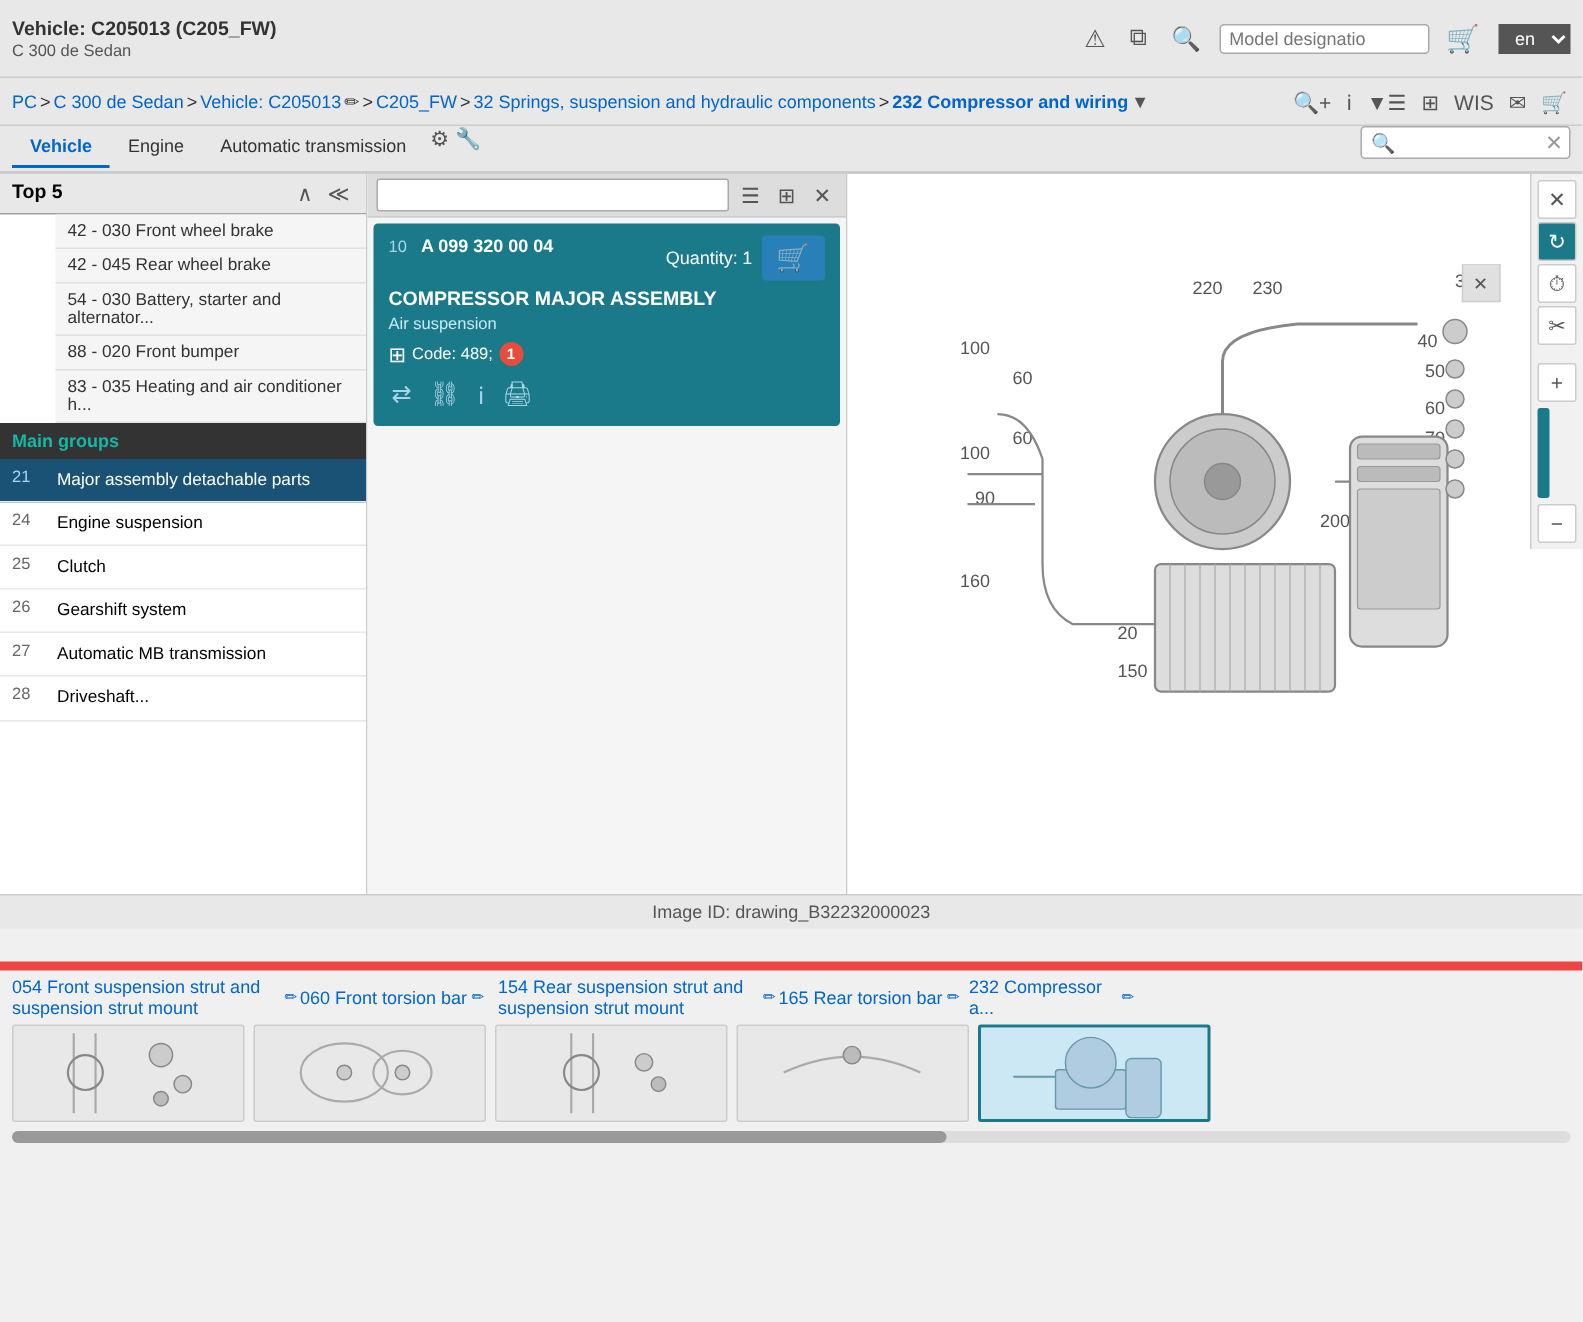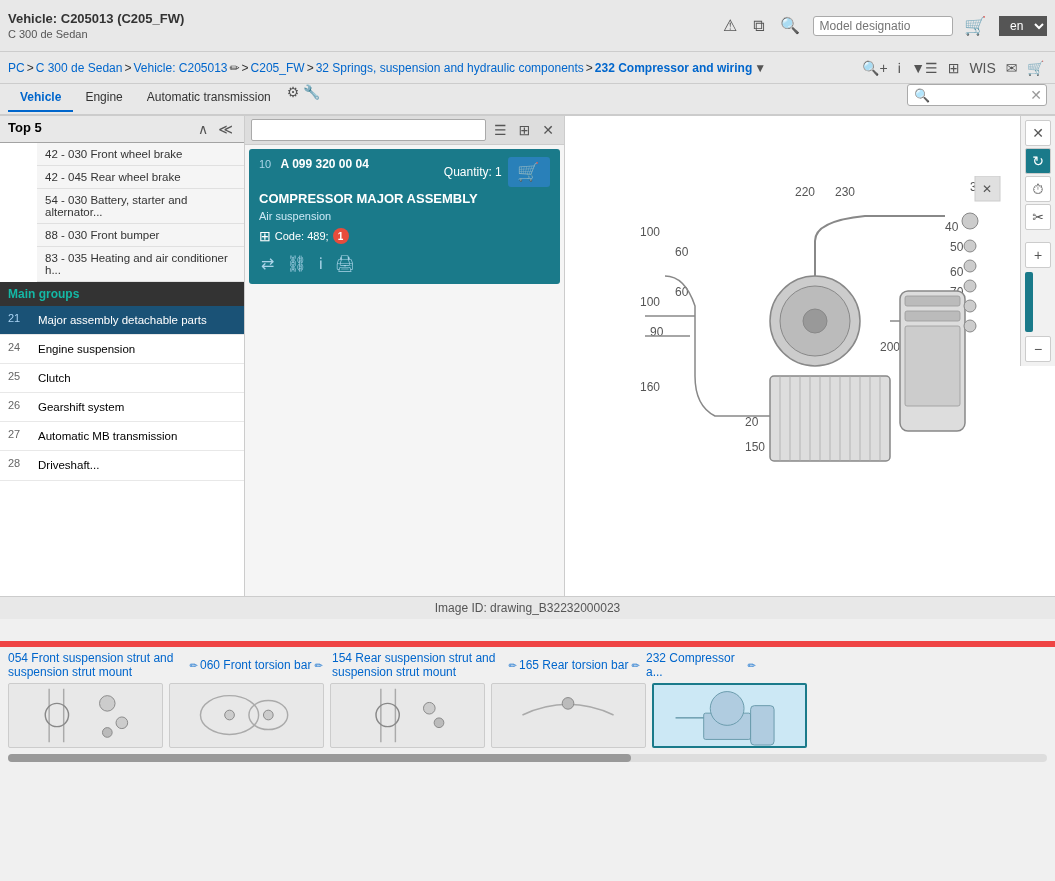--- a/index.html
+++ b/index.html
@@ -451,21 +451,21 @@
       <span class="top5-label">Top 5</span>
       <div class="top5-controls">
         <button class="top5-btn">∧</button>
         <button class="top5-btn">≪</button>
       </div>
     </div>
     <div class="top5-list">
       <div class="top5-item">42 - 030 Front wheel brake</div>
       <div class="top5-item">42 - 045 Rear wheel brake</div>
       <div class="top5-item">54 - 030 Battery, starter and alternator...</div>
-      <div class="top5-item">88 - 030 Front bumper</div>
+      <div class="top5-item">88 - 020 Front bumper</div>
       <div class="top5-item">83 - 035 Heating and air conditioner h...</div>
     </div>
 
     <div class="main-groups-header">
       <span>Main groups</span>
     </div>
     <div class="main-groups-list">
       <div class="group-item selected">
         <span class="group-num">21</span>
         <span class="group-name">Major assembly detachable parts</span>

